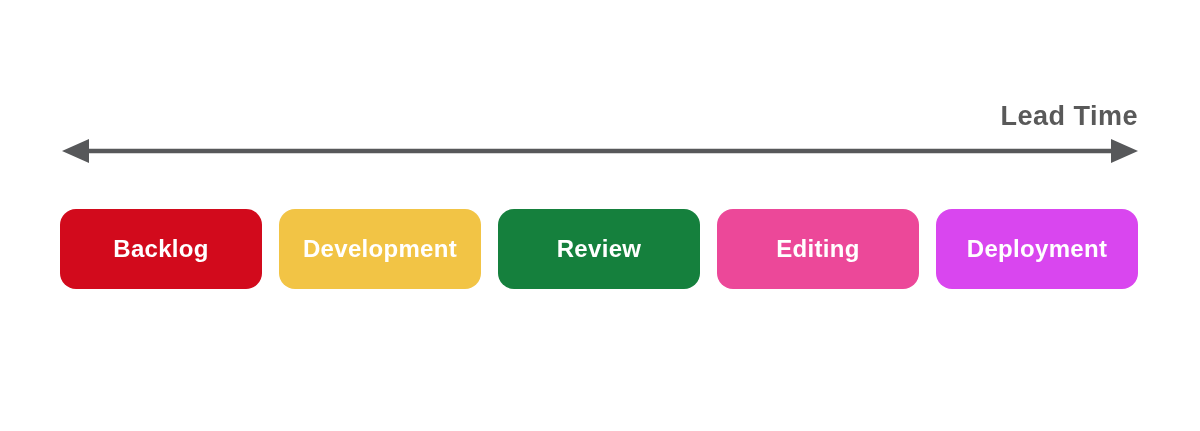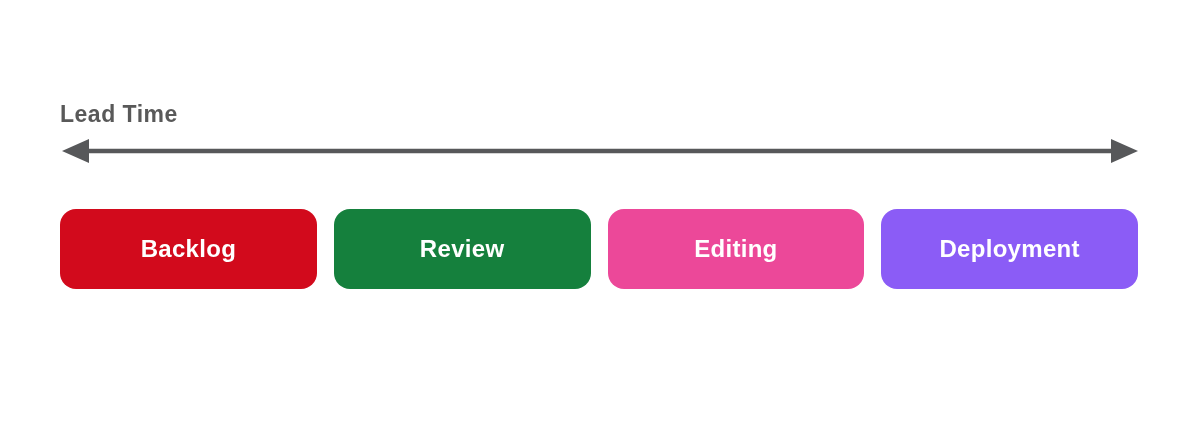--- a/index.html
+++ b/index.html
@@ -13,22 +13,22 @@
     width: 1200px;
     height: 431px;
     background: #ffffff;
     overflow: hidden;
   }
   .title {
     position: absolute;
     top: 101px;
     left: 60px;
     width: 1078px;
-    text-align: left;
-    font-size: 23px;
+    text-align: right;
+    font-size: 27px;
     font-weight: bold;
     letter-spacing: 0.5px;
   }
   .arrow-svg {
     position: absolute;
     left: 55px;
     top: 128px;
     width: 1090px;
     height: 46px;
     display: block;
@@ -67,27 +67,30 @@
     <polygon points="7,23 34,11 34,35" fill="#57585A"></polygon>
     <polygon points="1083,23 1056,11 1056,35" fill="#57585A"></polygon>
   </svg>
 
   <div class="stages-row">
 
     <div class="stage-box" style="background-color: rgb(210, 10, 28);">
       <span class="stage-label" style="color: rgb(255, 255, 255);">Backlog</span>
     </div>
 
+    <div class="stage-box" style="background-color: rgb(242, 196, 69);">
+      <span class="stage-label" style="color: rgb(255, 255, 255);">Development</span>
+    </div>
 
     <div class="stage-box" style="background-color: #15803d;">
       <span class="stage-label" style="color: rgb(255, 255, 255);">Review</span>
     </div>
 
     <div class="stage-box" style="background-color: #ec4899;">
       <span class="stage-label" style="color: rgb(255, 255, 255);">Editing</span>
     </div>
 
-    <div class="stage-box" style="background-color: #8b5cf6;">
+    <div class="stage-box" style="background-color: #d946ef;">
       <span class="stage-label" style="color: rgb(255, 255, 255);">Deployment</span>
     </div>
 
   </div>
 </div>
 
 </body></html>

